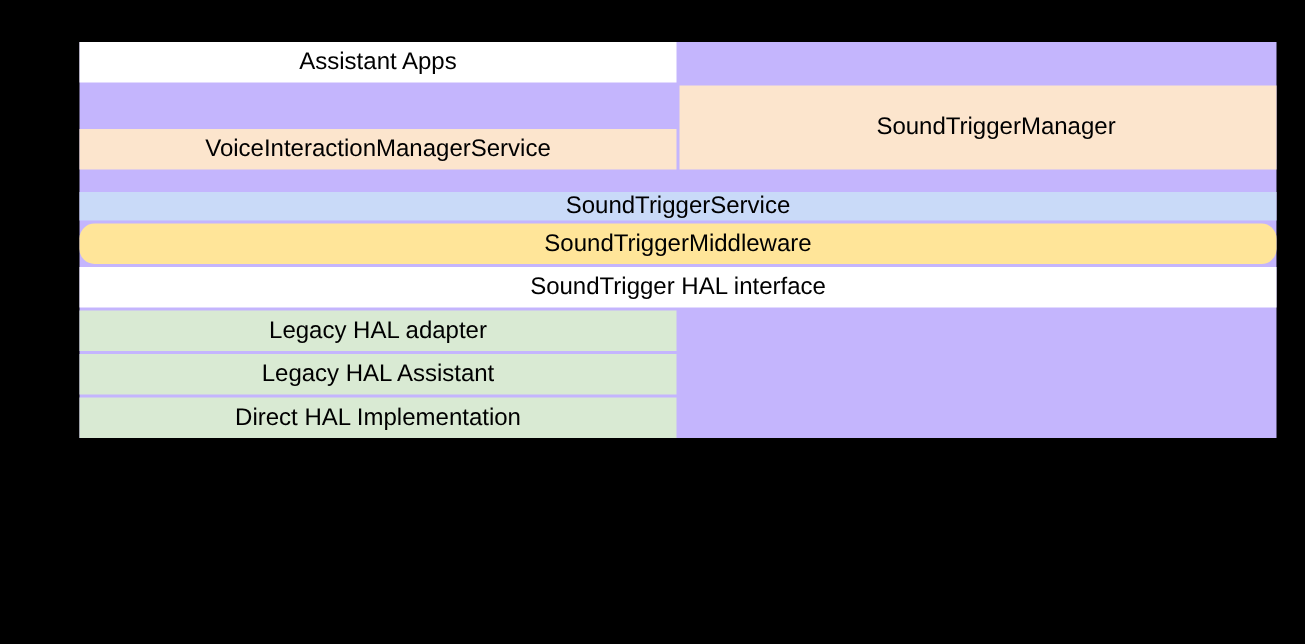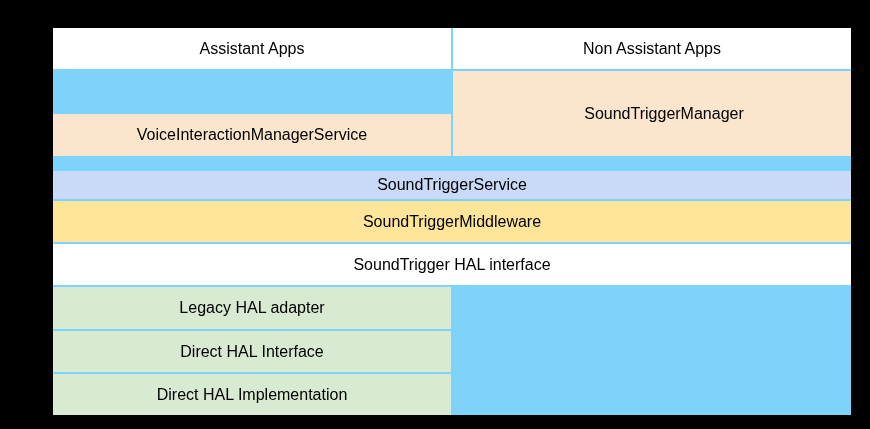--- a/index.html
+++ b/index.html
@@ -13,26 +13,26 @@
     height: 429px;
     background: #000000;
     overflow: hidden;
     font-family: "Liberation Sans", "DejaVu Sans", sans-serif;
   }
   .stack {
     position: absolute;
     left: 53px;
     top: 28px;
     width: 798px;
-    height: 387px;
+    height: 264px;
     display: grid;
     grid-template-columns: 1fr 1fr;
     grid-template-rows: repeat(9, 1fr);
     gap: 2px;
-    background: #7dd3fc; 
+    background: #c4b5fd; 
   }
   .cell {
     display: flex;
     align-items: center;
     justify-content: center;
     text-align: center;
     font-size: 16px;
     line-height: 1.2;
     color: #000000;
   }
@@ -46,45 +46,44 @@
   .r5f { grid-row: 5; grid-column: 1 / 3; }
   .r6f { grid-row: 6; grid-column: 1 / 3; }
   .r7c1 { grid-row: 7; grid-column: 1; }
   .r79c2 { grid-row: 7 / 10; grid-column: 2; }
   .r8c1 { grid-row: 8; grid-column: 1; }
   .r9c1 { grid-row: 9; grid-column: 1; }
   
   .c-white { background: #ffffff; }
   .c-peach { background: #fce5cd; }
   .c-blue  { background: #c9daf8; }
-  .c-yellow{ background: #ffe599; }
+  .c-yellow{ background: #ffe599; border-radius: 10px; }
   .c-green { background: #d9ead3; }
 </style>
 </head>
 <body>
 
 <div class="stage">
   <div class="stack">
 
     <div class="cell c-white r1c1">Assistant Apps</div>
 
-    <div class="cell c-white r1c2">Non Assistant Apps</div>
 
 
     <div class="cell c-peach r23c2">SoundTriggerManager</div>
 
     <div class="cell c-peach r3c1">VoiceInteractionManagerService</div>
 
     <div class="cell c-blue r4f">SoundTriggerService</div>
 
     <div class="cell c-yellow r5f">SoundTriggerMiddleware</div>
 
     <div class="cell c-white r6f">SoundTrigger HAL interface</div>
 
     <div class="cell c-green r7c1">Legacy HAL adapter</div>
 
 
-    <div class="cell c-green r8c1">Direct HAL Interface</div>
+    <div class="cell c-green r8c1">Legacy HAL Assistant</div>
 
     <div class="cell c-green r9c1">Direct HAL Implementation</div>
 
   </div>
 </div>
 
 </body></html>

